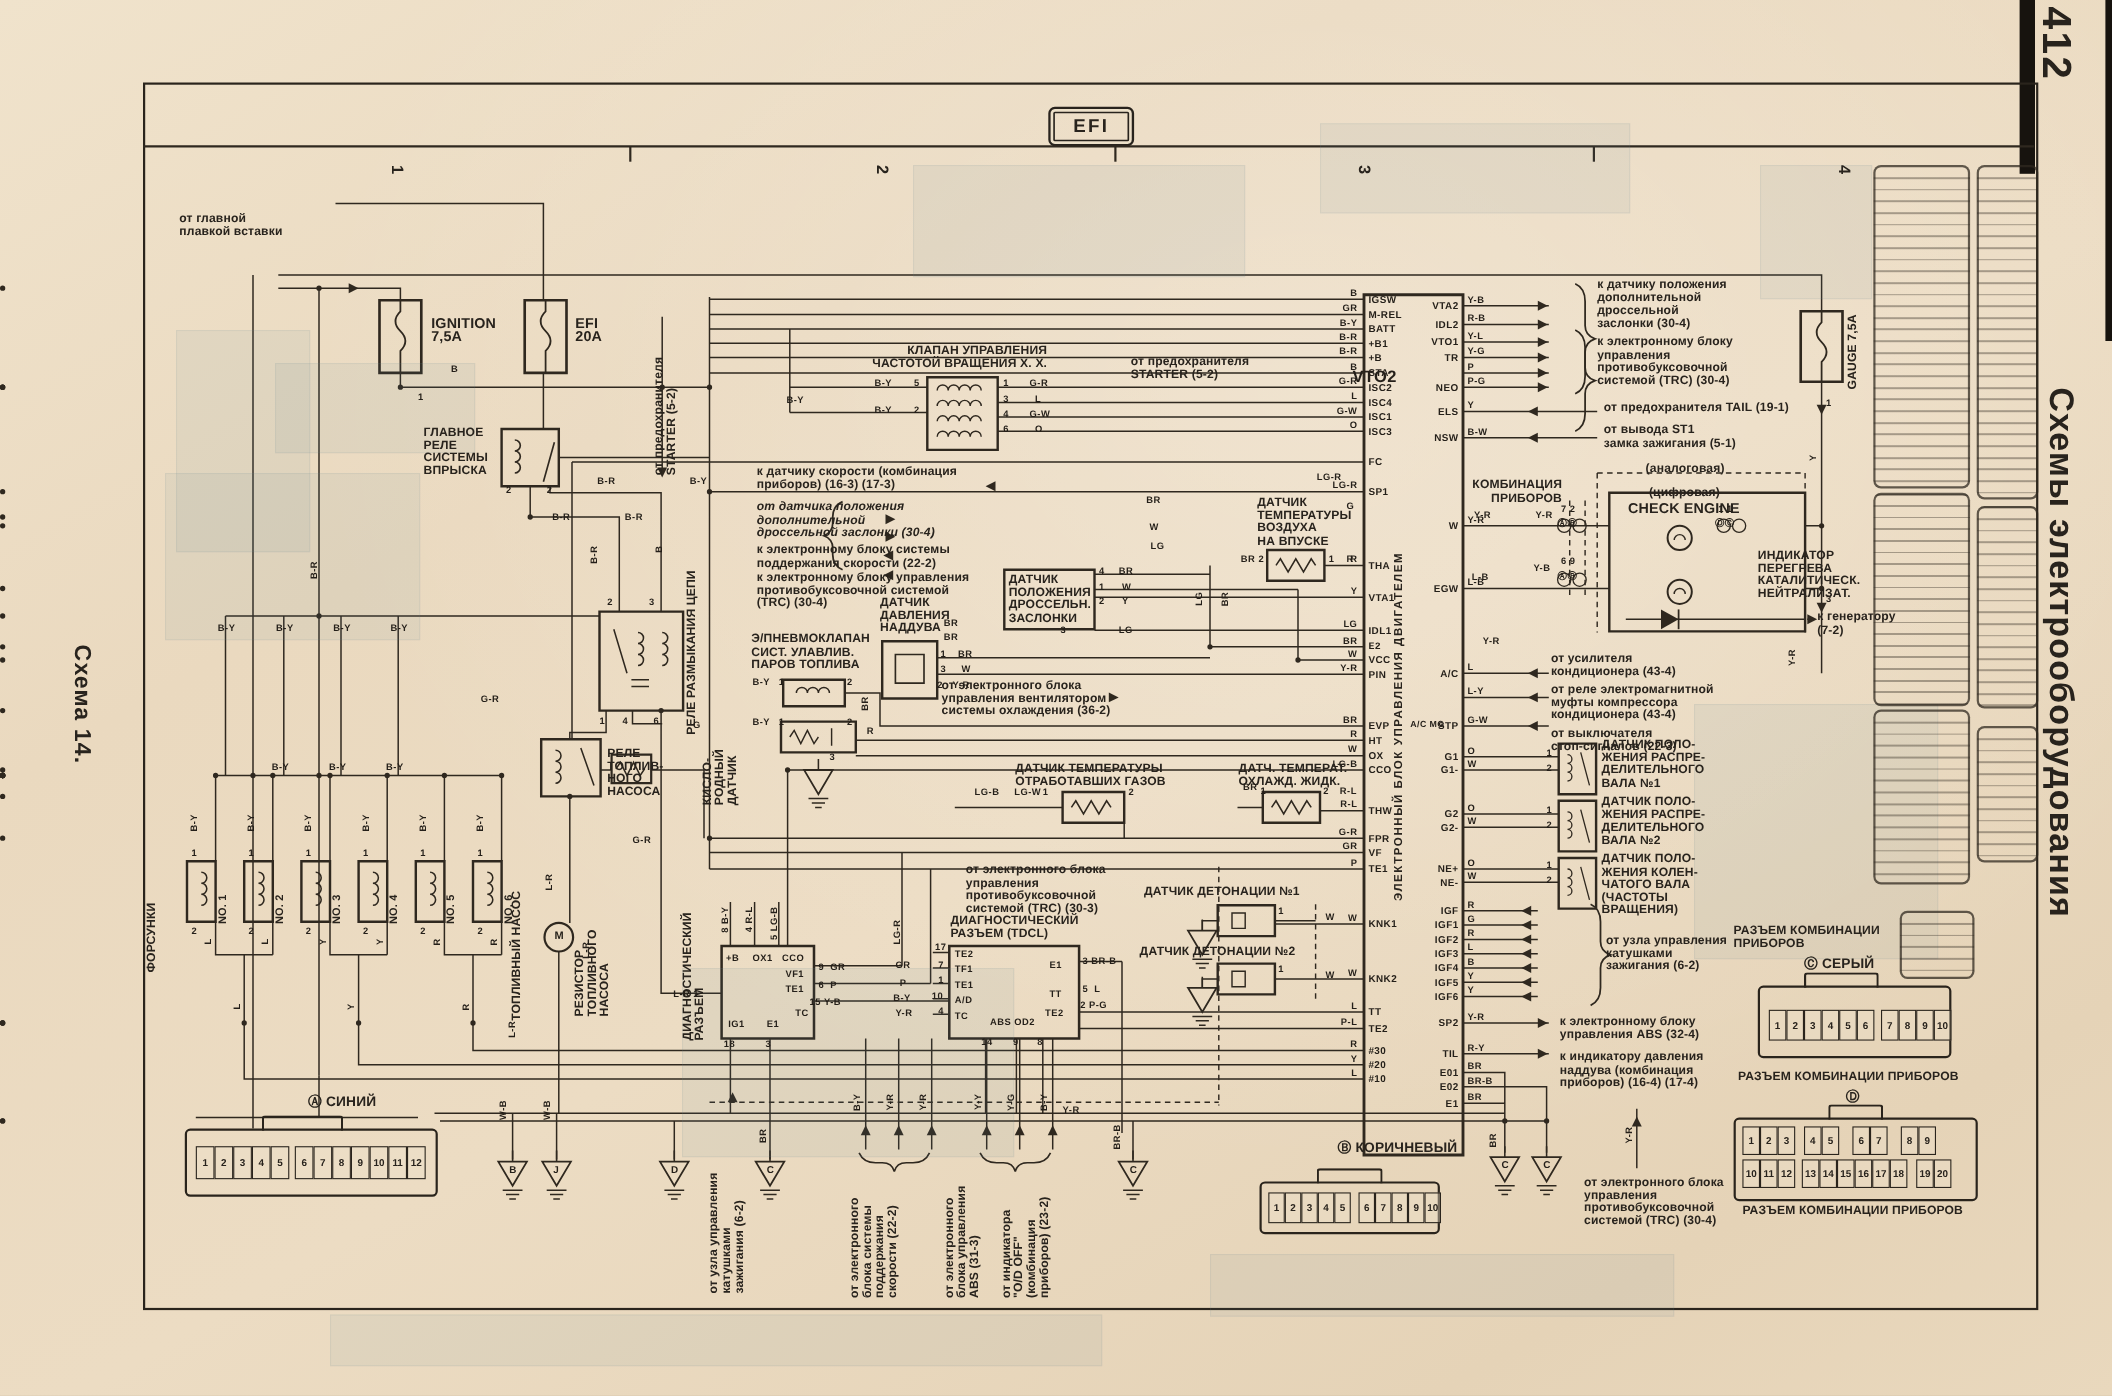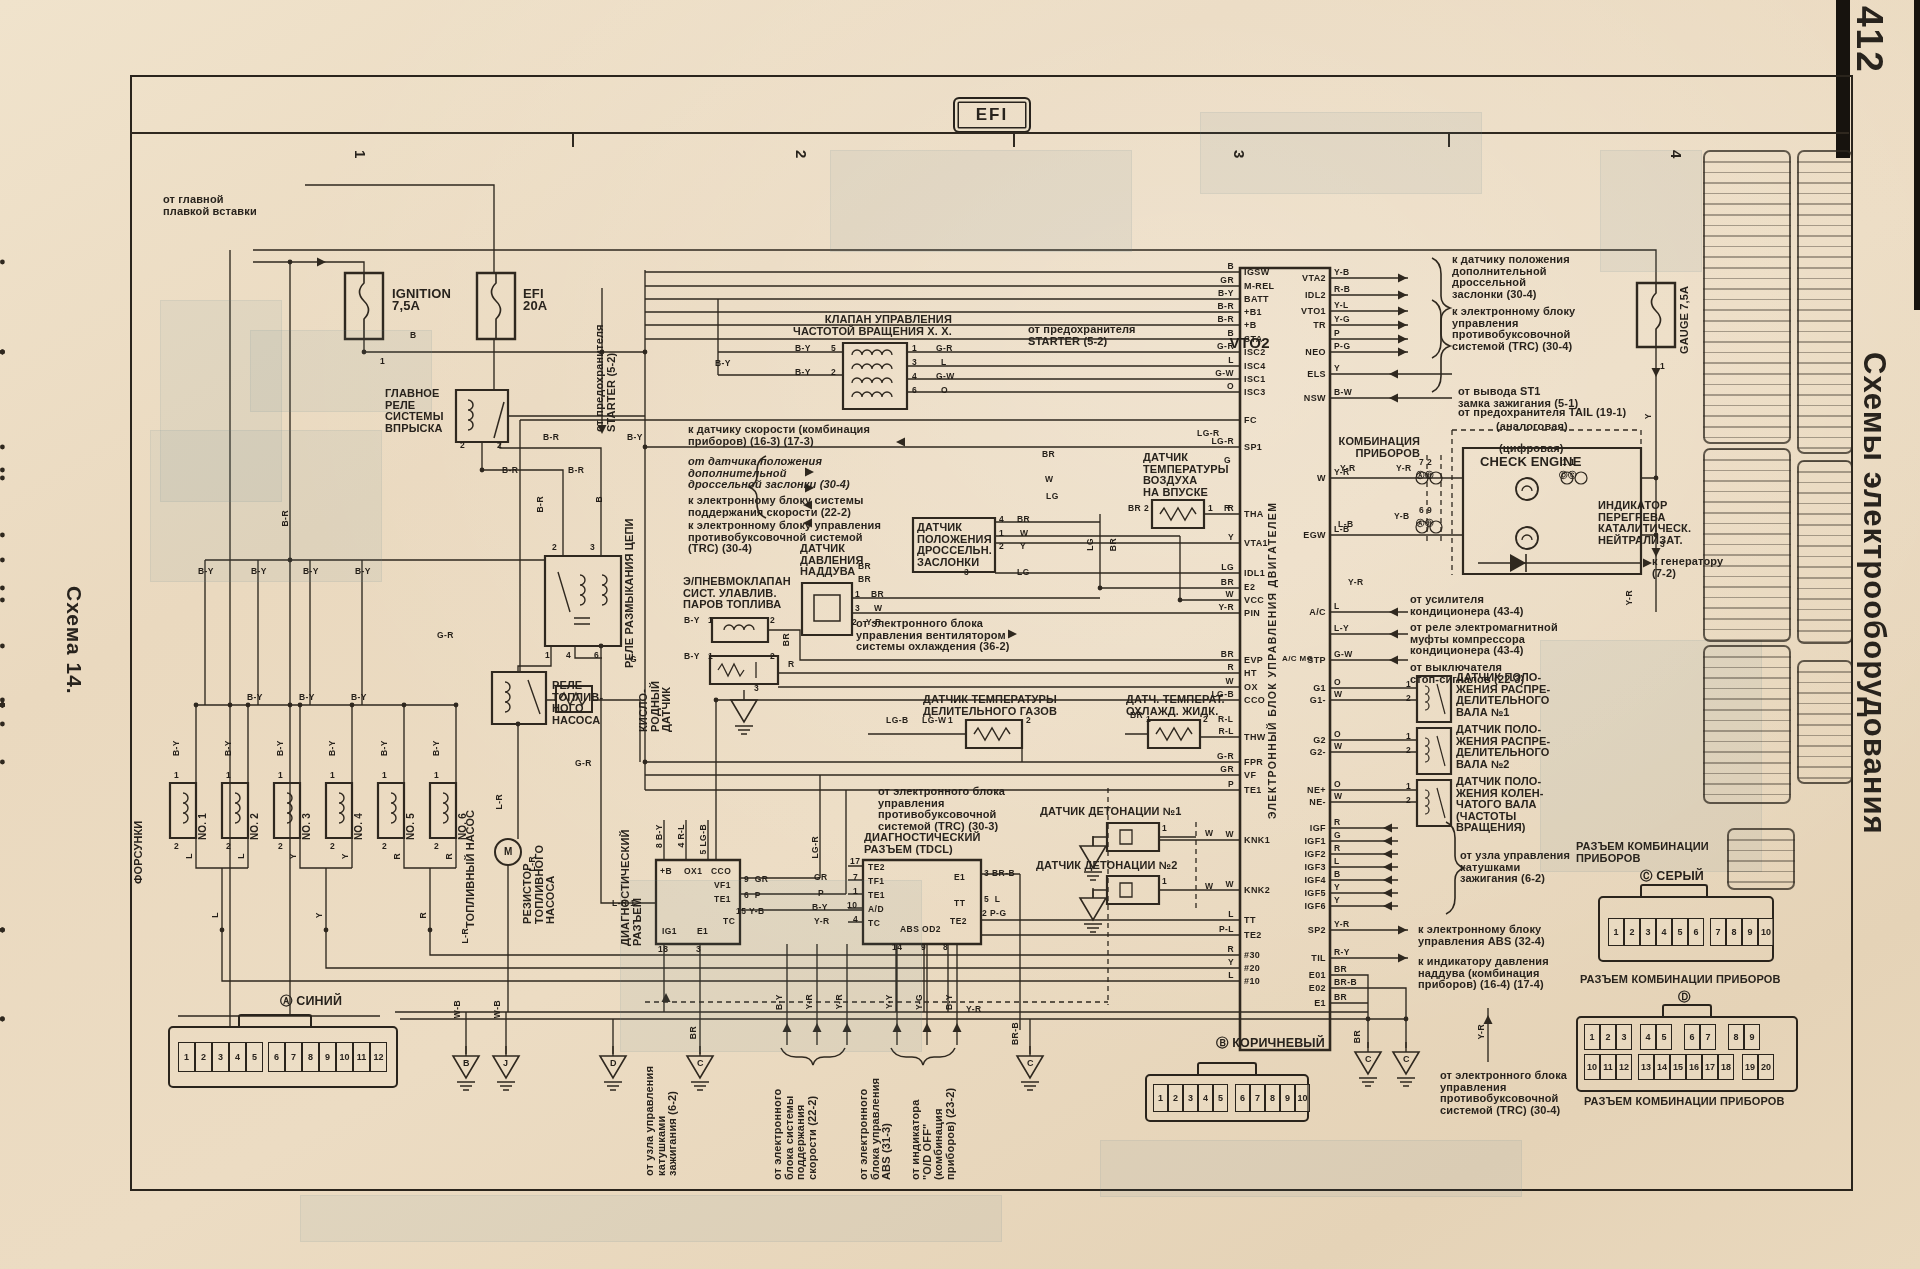--- a/index.html
+++ b/index.html
@@ -456,21 +456,21 @@
 НАДДУВА</div>
     <div class="lbl" style="left: 917px; top: 522px;">ДАТЧИК
 ПОЛОЖЕНИЯ
 ДРОССЕЛЬН.
 ЗАСЛОНКИ</div>
     <div class="lbl" style="left: 1143px; top: 452px;">ДАТЧИК
 ТЕМПЕРАТУРЫ
 ВОЗДУХА
 НА ВПУСКЕ</div>
     <div class="lbl" style="left: 923px; top: 694px;">ДАТЧИК ТЕМПЕРАТУРЫ
-ДЕЛИТЕЛЬНОГО ГАЗОВ</div>
+ОТРАБОТАВШИХ ГАЗОВ</div>
     <div class="lbl" style="left: 1126px; top: 694px;">ДАТЧ. ТЕМПЕРАТ.
 ОХЛАЖД. ЖИДК.</div>
     <div class="lbl" style="left: 1040px; top: 806px;">ДАТЧИК ДЕТОНАЦИИ №1</div>
     <div class="lbl" style="left: 1036px; top: 860px;">ДАТЧИК ДЕТОНАЦИИ №2</div>
     <div class="lbl" style="left: 864px; top: 832px;">ДИАГНОСТИЧЕСКИЙ
 РАЗЪЕМ (TDCL)</div>
     <div class="lbl" style="left: 1316px; top: 436px; width: 104px; text-align: right;">КОМБИНАЦИЯ
 ПРИБОРОВ</div>
     <div class="lbl" style="left: 1496px; top: 421px;">(аналоговая)</div>
     <div class="lbl" style="left: 1499px; top: 443px;">(цифровая)</div>
@@ -482,21 +482,21 @@
     <div class="lbl" style="left: 1652px; top: 556px;">к генератору
 (7-2)</div>
     <div class="lbl" style="left: 1452px; top: 254px;">к датчику положения
 дополнительной
 дроссельной
 заслонки (30-4)</div>
     <div class="lbl" style="left: 1452px; top: 306px;">к электронному блоку
 управления
 противобуксовочной
 системой (TRC) (30-4)</div>
-    <div class="lbl" style="left: 1458px; top: 366px; margin-top: 41px;">от предохранителя TAIL (19-1)</div>
+    <div class="lbl" style="left: 1458px; top: 366px;">от предохранителя TAIL (19-1)</div>
     <div class="lbl" style="left: 1458px; top: 386px;">от вывода ST1
 замка зажигания (5-1)</div>
     <div class="lbl" style="left: 1410px; top: 594px;">от усилителя
 кондиционера (43-4)</div>
     <div class="lbl" style="left: 1410px; top: 622px;">от реле электромагнитной
 муфты компрессора
 кондиционера (43-4)</div>
     <div class="lbl" style="left: 1410px; top: 662px;">от выключателя
 стоп-сигналов (22-3)</div>
     <div class="lbl" style="left: 1456px; top: 672px;">ДАТЧИК ПОЛО-

